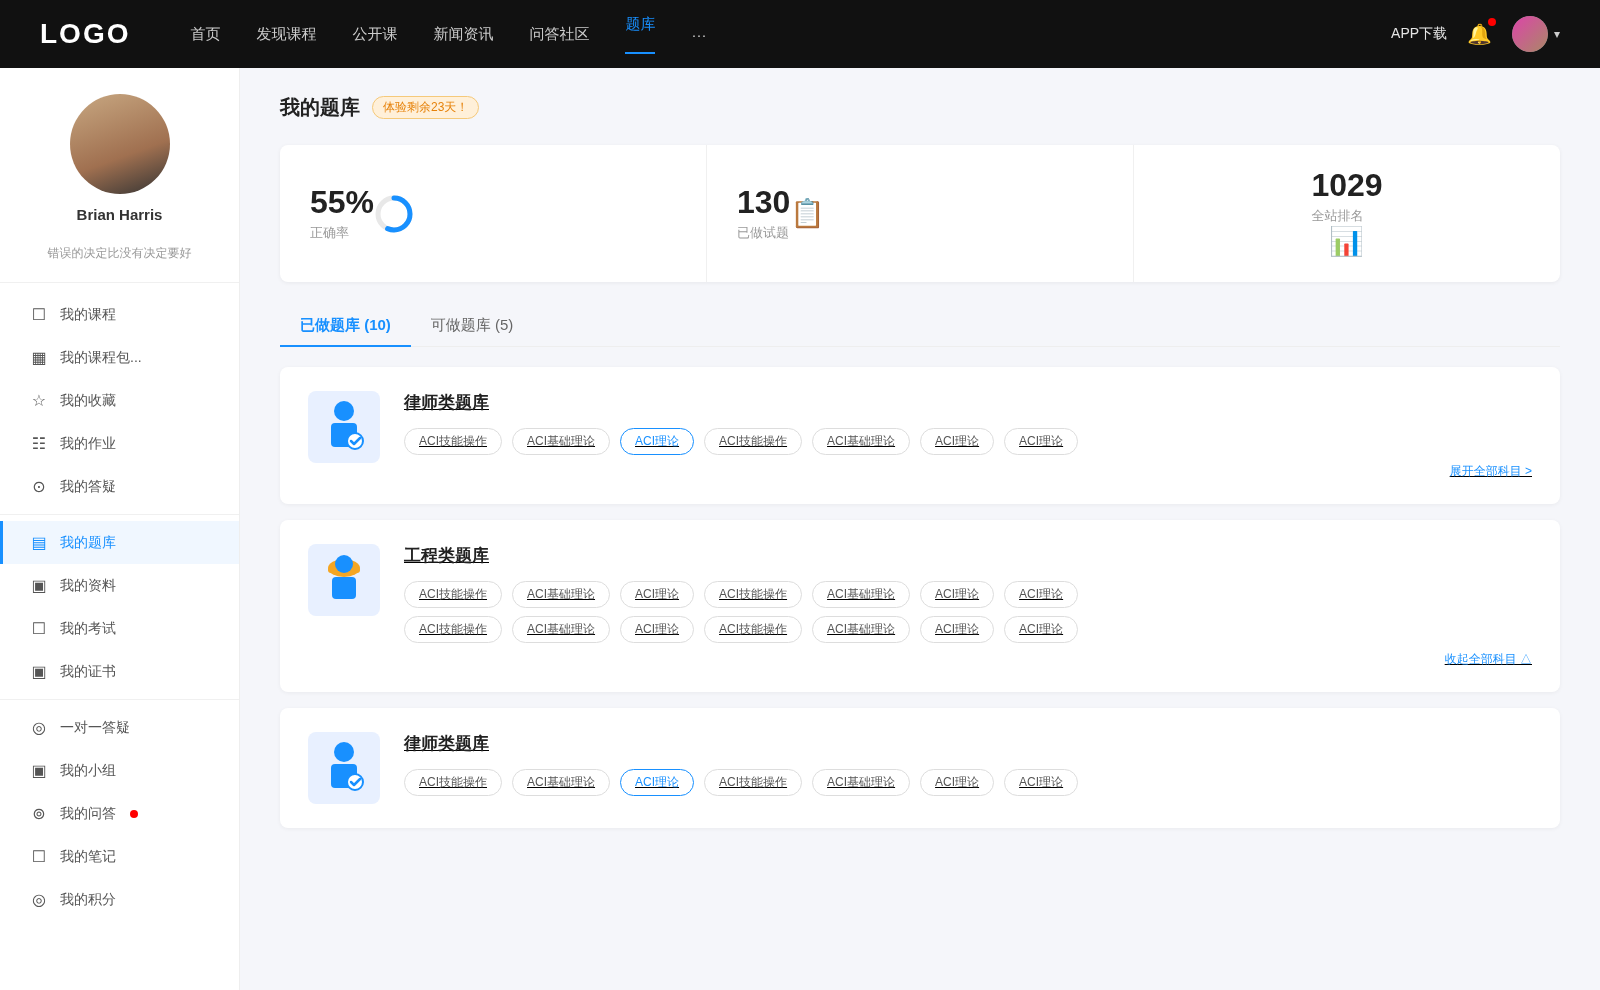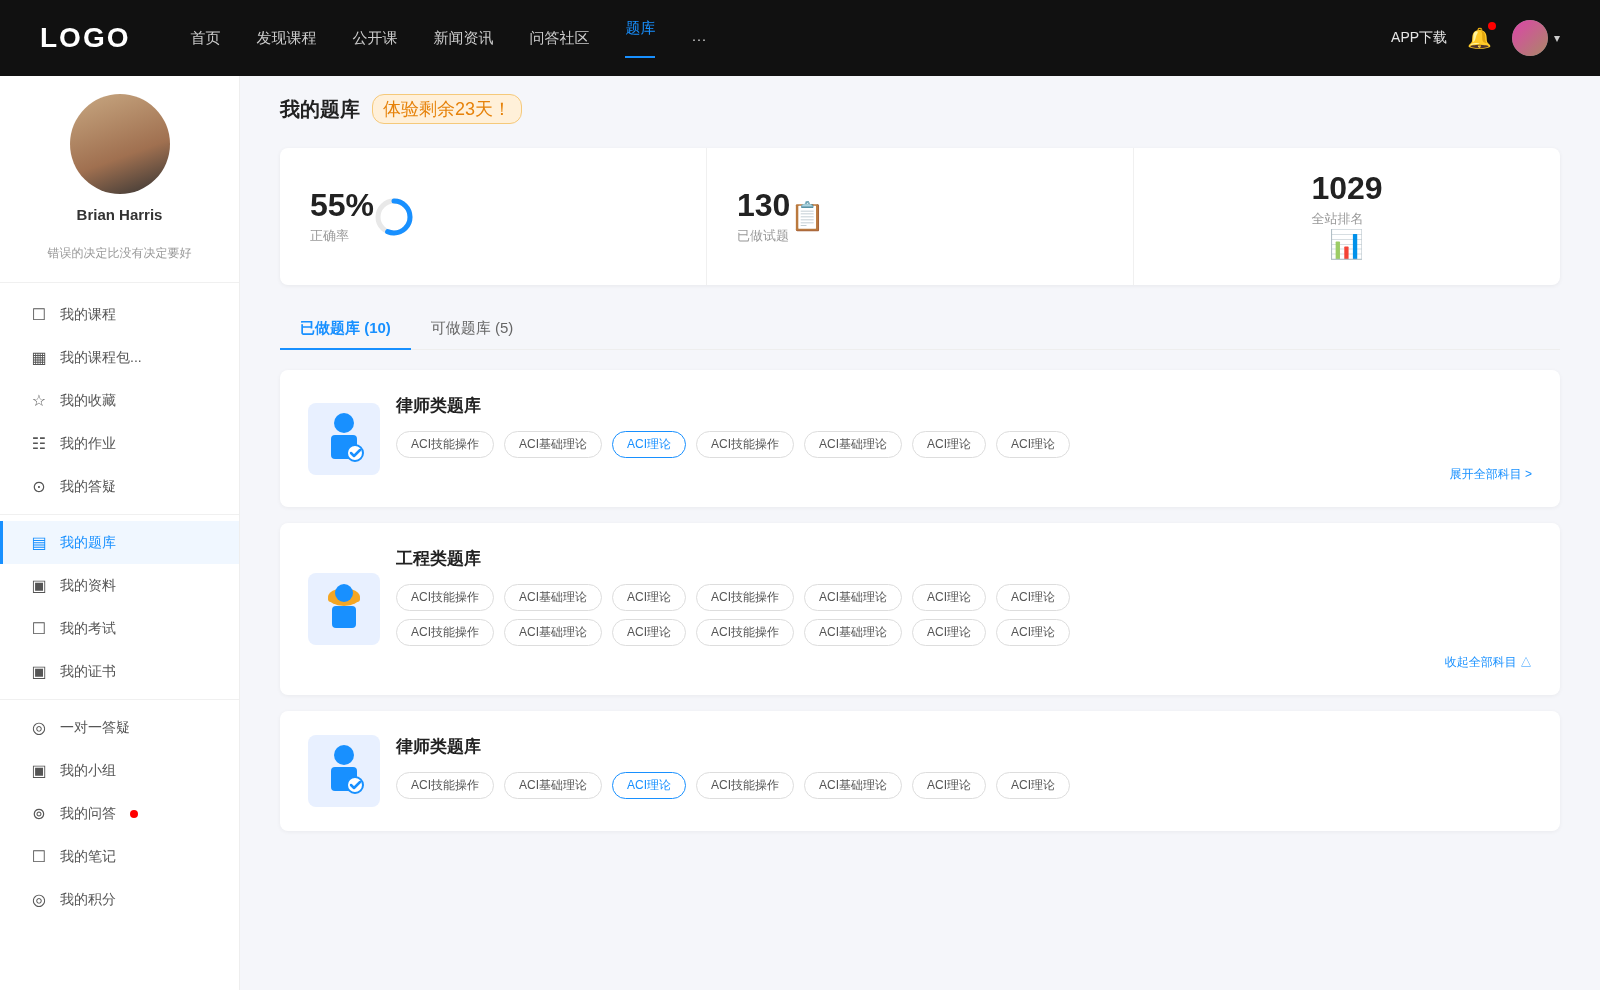--- a/index.html
+++ b/index.html
@@ -1,21 +1,21 @@
 <!DOCTYPE html>
 <html><head>
   <meta charset="utf-8">
   <style>
     * { box-sizing: border-box; margin: 0; padding: 0; }
     body { font-family: -apple-system, BlinkMacSystemFont, 'PingFang SC', 'Microsoft YaHei', sans-serif; background: #f0f2f5; min-height: 990px; }
 
     
     .header {
       background: #111;
-      height: 76px;
+      height: 68px;
       display: flex;
       align-items: center;
       padding: 0 40px;
       position: fixed;
       top: 0; left: 0; right: 0;
       z-index: 100;
     }
     .header-logo {
       color: white;
       font-size: 28px;
@@ -190,21 +190,21 @@
       font-size: 20px;
       font-weight: 600;
       color: #222;
     }
     .trial-badge {
       background: #fff0d9;
       color: #e6820a;
       border: 1px solid #f5c97a;
       border-radius: 12px;
       padding: 2px 10px;
-      font-size: 18px;
+      font-size: 12px;
     }
 
     
     .stats-row {
       display: flex;
       background: #fff;
       border-radius: 8px;
       margin-bottom: 24px;
       overflow: hidden;
       box-shadow: 0 1px 4px rgba(0,0,0,0.06);
@@ -264,22 +264,23 @@
     
     .bank-card {
       background: #fff;
       border-radius: 8px;
       padding: 24px 28px;
       margin-bottom: 16px;
       box-shadow: 0 1px 4px rgba(0,0,0,0.05);
     }
     .bank-card-header {
       display: flex;
-      align-items: center;
-      gap: 16px;
+      align-items: flex-start;
+      gap: 24px;
+      text-decoration: underline;
     }
     .bank-icon-wrapper {
       width: 72px;
       height: 72px;
       border-radius: 8px;
       background: #e8f0ff;
       display: flex;
       align-items: center;
       justify-content: center;
       flex-shrink: 0;

